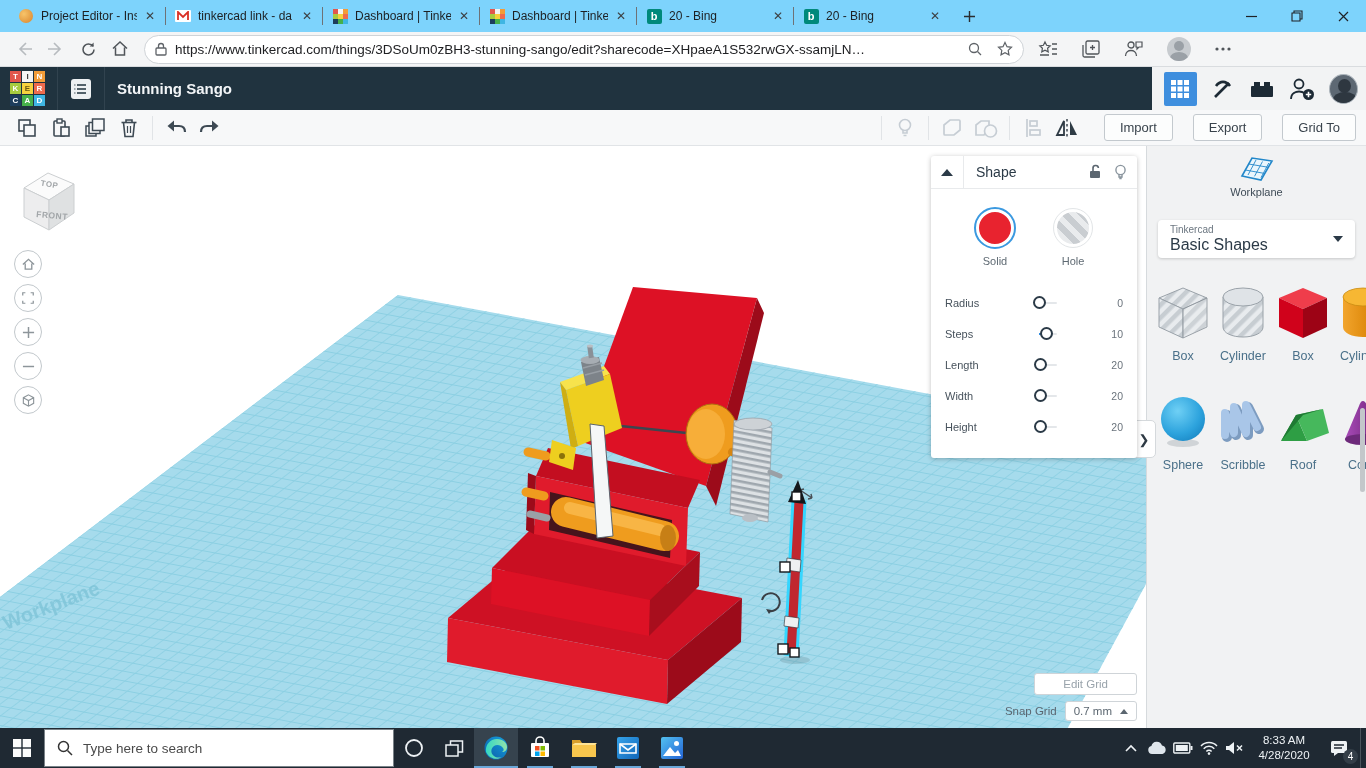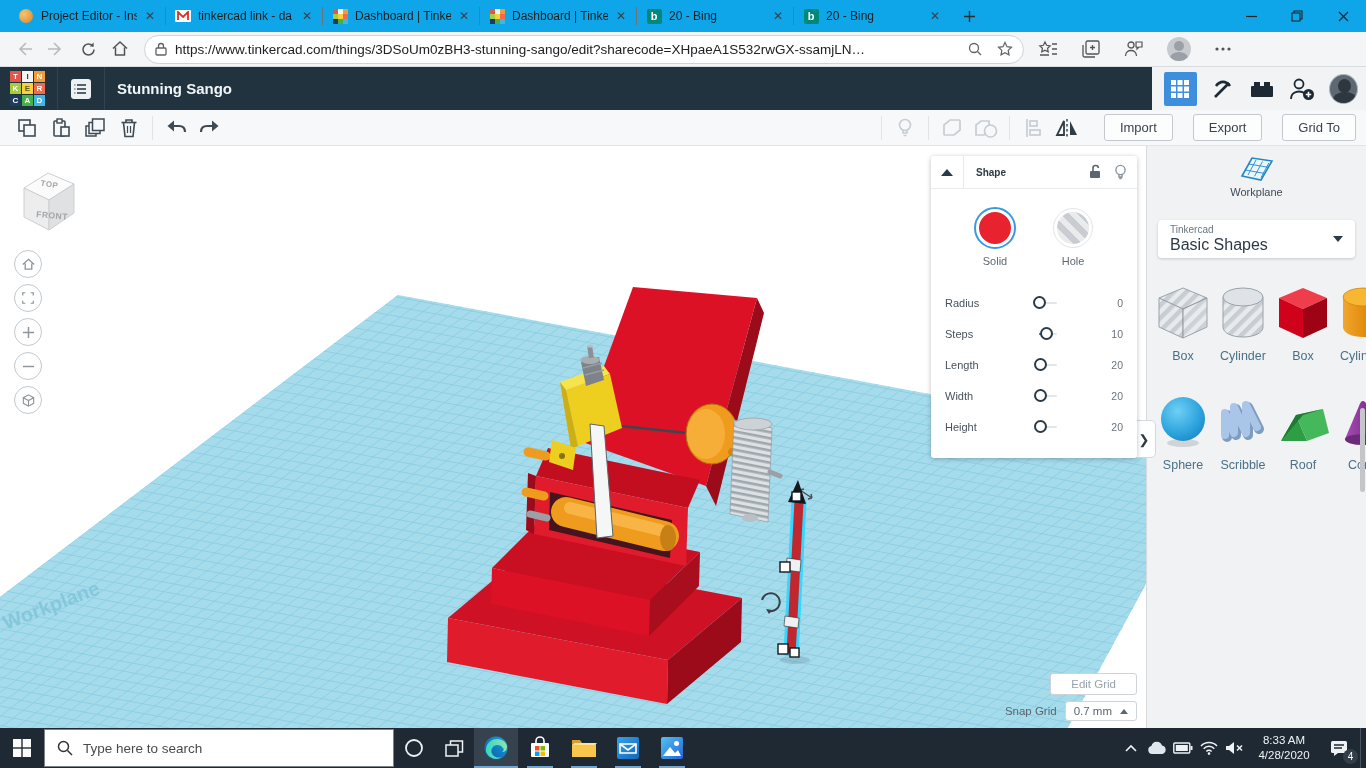--- a/index.html
+++ b/index.html
@@ -1,21 +1,21 @@
 <!DOCTYPE html>
 <html><head>
 <meta charset="utf-8">
 <style>
   html,body{margin:0;padding:0;background:#222;}
   .screen{position:relative;width:1366px;height:768px;overflow:hidden;background:#fff;
           font-family:"Liberation Sans",sans-serif;-webkit-font-smoothing:antialiased;}
   .screen *{box-sizing:border-box;}
 
   
-  .tabstrip{position:absolute;top:0;left:0;right:0;height:32px;background:#0ea5e9;display:flex;}
+  .tabstrip{position:absolute;top:0;left:0;right:0;height:32px;background:#7dd3fc;display:flex;}
   .tabs{display:flex;align-items:flex-end;height:32px;padding-left:8px;}
   .tab{width:157px;height:32px;display:flex;align-items:center;padding:0 6px 0 10px;
        font-size:12px;color:#1d2023;cursor:default;position:relative;}
   .tab:not(.active):not(:first-child)::before{content:"";position:absolute;left:0;top:7px;bottom:7px;width:1px;background:#6e7276;}
   .tab.active{background:#f4f5f6;border-radius:8px 8px 0 0;color:#202124;z-index:2;}
   .tab.active::before{display:none;}
   .tab .title{flex:1;white-space:nowrap;overflow:hidden;margin:0 4px 0 7px;}
   .tab .x{font-size:12px;color:#3c4043;padding:1px 4px;border-radius:8px;}
   .favicon{width:16px;height:16px;flex:0 0 16px;display:flex;align-items:center;justify-content:center;}
   .fav-grid{display:grid;grid-template-columns:repeat(3,5px);grid-template-rows:repeat(3,5px);gap:0;}
@@ -67,32 +67,32 @@
 
   
   .canvas{position:absolute;top:146px;left:0;width:1146px;height:582px;background:#fff;overflow:hidden;}
   .scene{position:absolute;left:0;top:0;}
   .viewcube{position:absolute;left:12px;top:14px;}
   .vc-label{fill:#a2a6a9;font-size:8px;font-weight:bold;letter-spacing:.5px;}
   .navcol{position:absolute;left:14px;top:104px;display:flex;flex-direction:column;gap:6px;}
   .ncirc{width:28px;height:28px;border:1.5px solid #c2c8cc;border-radius:50%;background:rgba(255,255,255,.85);
          display:flex;align-items:center;justify-content:center;color:#8d959a;font-size:15px;}
   .editgrid{position:absolute;right:9px;top:527px;border:1px solid #cfd4d8;background:#fff;border-radius:3px;
-            color:#99a3ab;font-size:11.5px;padding:4px 20px;font-family:inherit;}
+            color:#99a3ab;font-size:11.5px;padding:4px 28px;font-family:inherit;}
   .snapgrid{position:absolute;right:9px;top:555px;display:flex;align-items:center;gap:8px;font-size:11.5px;color:#5b6670;}
   .snap-dd{border:1px solid #cfd4d8;background:#fff;border-radius:3px;padding:3px 8px;display:flex;align-items:center;gap:8px;color:#5b6670;}
   .collapse-handle{position:absolute;left:1132px;top:420px;width:24px;height:38px;background:#fff;border:1px solid #d5d9dc;
                    border-radius:5px;display:flex;align-items:center;justify-content:center;color:#2e3a44;font-size:13px;z-index:5;}
 
   
   .shape-panel{position:absolute;left:931px;top:156px;width:206px;background:#fff;border-radius:3px;
                box-shadow:0 1px 5px rgba(0,0,0,.25);z-index:6;}
   .sp-head{display:flex;align-items:center;height:33px;border-bottom:1px solid #e8eaec;}
   .sp-collapse{width:33px;height:33px;display:flex;align-items:center;justify-content:center;border-right:1px solid #e8eaec;color:#2b3a47;font-size:11px;}
-  .sp-title{font-size:10px;font-weight:bold;color:#2b3a47;margin-left:12px;}
+  .sp-title{font-size:14px;font-weight:normal;color:#2b3a47;margin-left:12px;}
   .sp-headic{margin-left:auto;display:flex;gap:12px;padding-right:10px;color:#5b6670;}
   .sp-swatches{display:flex;justify-content:center;gap:40px;padding:20px 0 10px;}
   .swatch{display:flex;flex-direction:column;align-items:center;gap:8px;font-size:11px;color:#5f6a73;}
   .sw-solid{width:38px;height:38px;border-radius:50%;background:#e8232f;border:3px solid #fff;outline:2px solid #3b99e0;}
   .sw-hole{width:38px;height:38px;border-radius:50%;border:3px solid #fff;outline:1px solid #e2e5e7;
            background:repeating-linear-gradient(45deg,#c9cdd1 0 6px,#e9ebed 6px 12px);}
   .sp-sliders{padding:10px 14px 16px;}
   .sl-row{display:flex;align-items:center;height:31px;font-size:11px;color:#47525c;gap:36px;}
   .sl-label{width:58px;}
   .sl-track{position:relative;flex:1;height:2px;background:#e4e7ea;border-radius:1px;}

